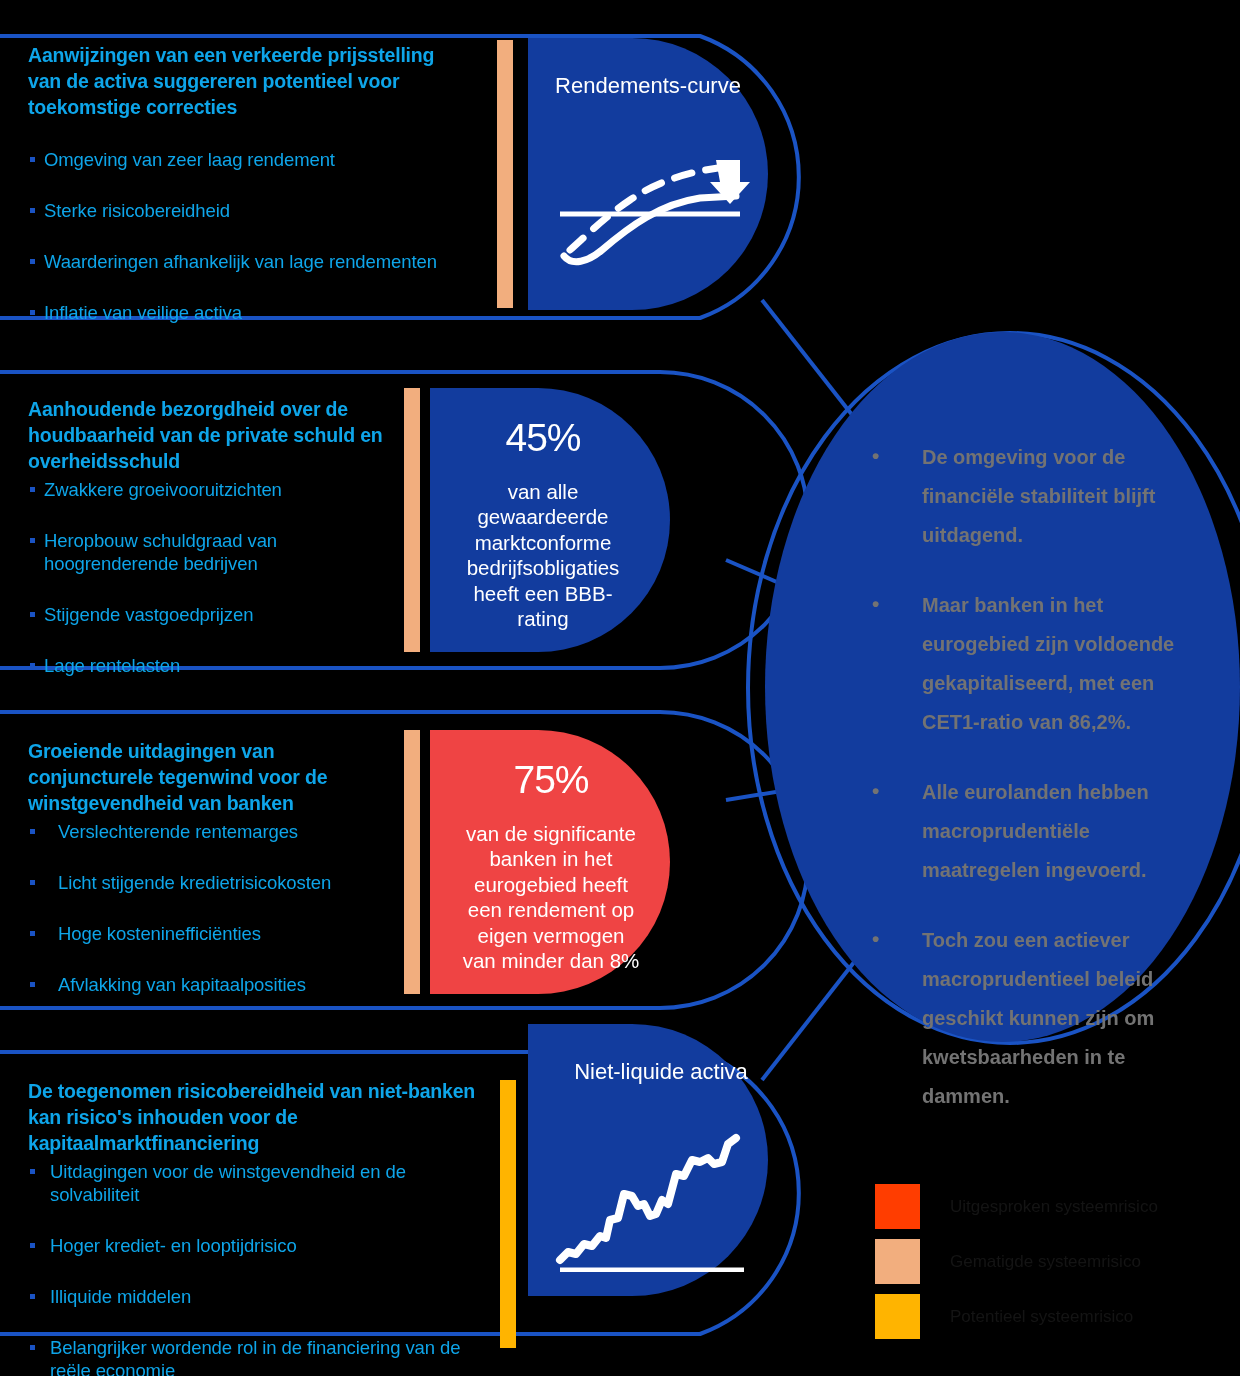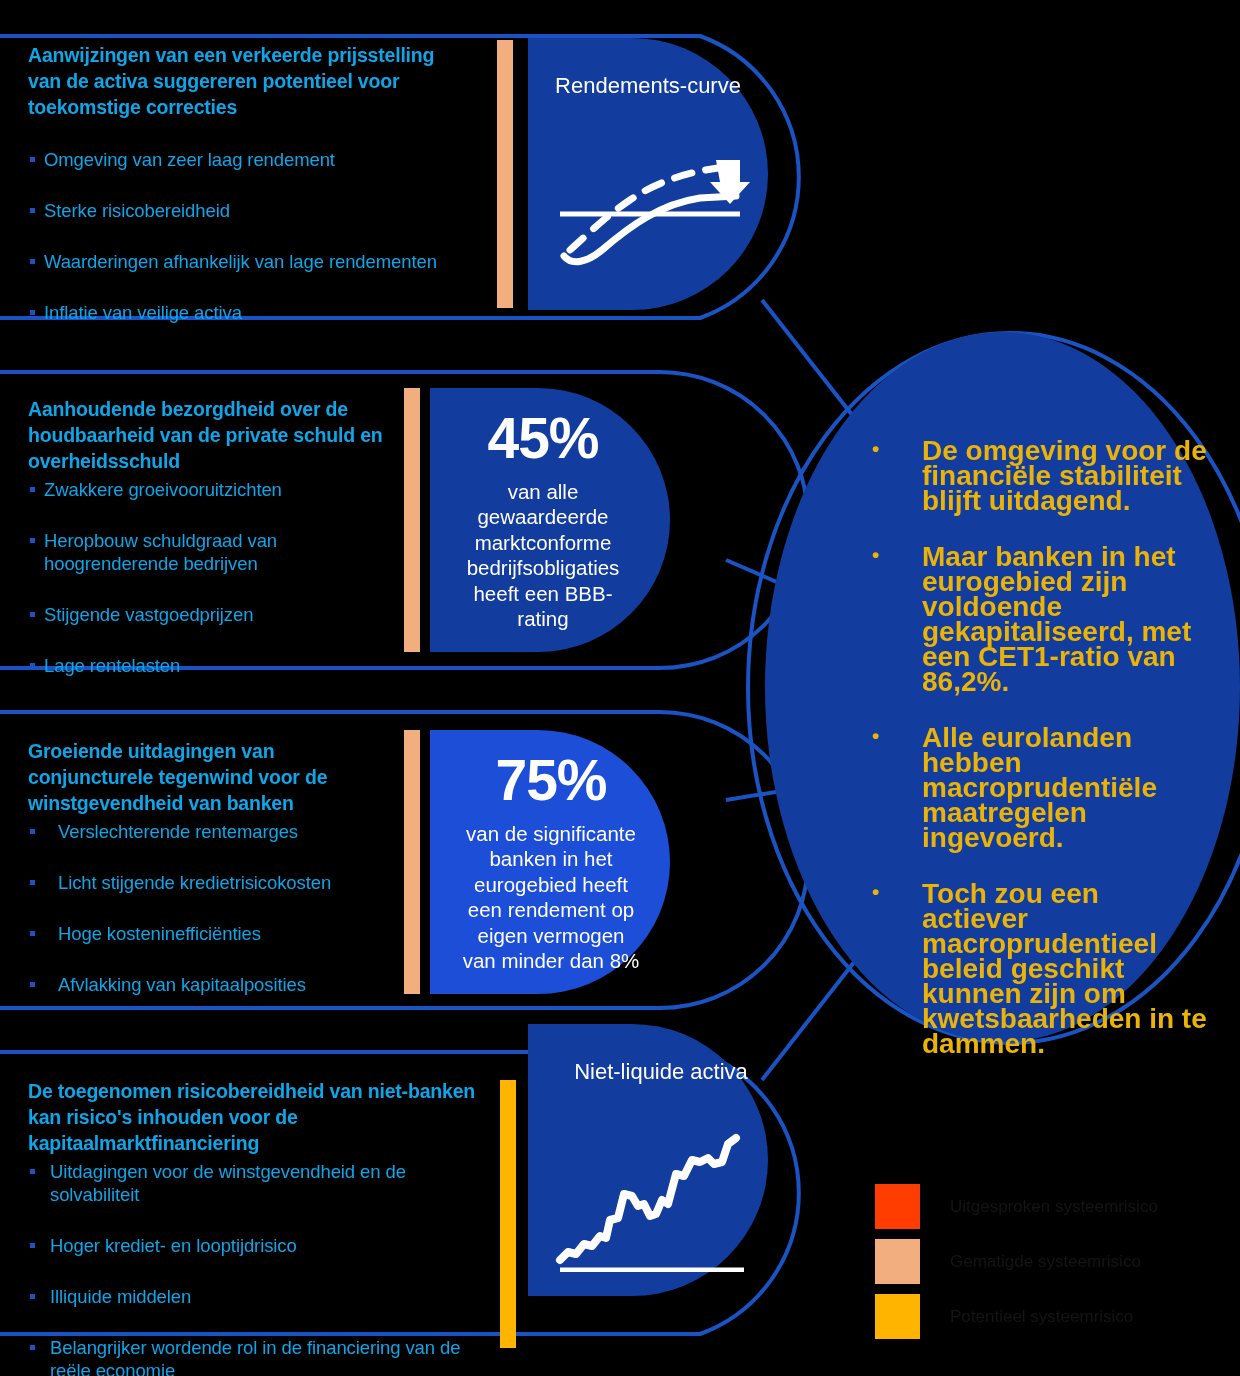--- a/index.html
+++ b/index.html
@@ -11,26 +11,26 @@
   .lt-head{font-size:19.5px;font-weight:700;line-height:26px;letter-spacing:-0.2px;}
   .lt-list{margin:0;padding:0;list-style:none;}
   .lt-list li{font-size:18.5px;font-weight:400;line-height:23px;margin-top:28px;position:relative;padding-left:16px;letter-spacing:-0.1px;}
   .lt-list li:before{content:"";position:absolute;left:2px;top:9px;width:5px;height:5px;background:#1a53c4;}
 
   .accent-bar{position:absolute;width:16px;}
 
   .card{position:absolute;color:#fff;text-align:center;display:flex;flex-direction:column;
         align-items:center;justify-content:center;box-sizing:border-box;}
   .card-title{font-size:22px;font-weight:400;line-height:27px;}
-  .big-num{font-size:57px;font-weight:700;line-height:58px;letter-spacing:-1px;}
+  .big-num{font-size:39px;font-weight:400;line-height:58px;letter-spacing:-1px;}
   .card-sub{font-size:20.5px;font-weight:400;line-height:25.5px;margin-top:12px;}
 
   #right-panel{position:absolute;left:765px;top:332px;width:475px;height:710px;}
   #right-list{position:absolute;left:95px;top:100px;width:330px;margin:0;padding:0;list-style:none;}
-  #right-list li{color:#eab308;font-size:28px;font-weight:700;line-height:25px;
+  #right-list li{color:#737373;font-size:20px;font-weight:700;line-height:39px;
                  margin-bottom:31px;position:relative;padding-left:60px;}
   #right-list li:before{content:"\2022";position:absolute;left:10px;top:-2px;font-size:21px;}
 
   #legend{position:absolute;left:875px;top:1183px;width:330px;}
   .legend-row{display:flex;align-items:center;height:47px;margin-bottom:8px;}
   .legend-sw{width:45px;height:45px;flex:0 0 45px;}
   .legend-label{color:#141414;font-size:17px;margin-left:30px;white-space:nowrap;}
 
   .chart-svg{position:absolute;}
 </style>
@@ -105,21 +105,21 @@
     <ul class="lt-list">
       <li style="margin-top:4px;padding-left:30px;">Verslechterende rentemarges</li>
       <li style="padding-left:30px;">Licht stijgende kredietrisicokosten</li>
       <li style="padding-left:30px;">Hoge kosteninefficiënties</li>
       <li style="padding-left:30px;">Afvlakking van kapitaalposities</li>
     </ul>
   </div>
 
   <div class="accent-bar" style="left:404px;top:730px;height:264px;background:#F2AE7E;"></div>
 
-  <div class="card" style="left:430px;top:730px;width:240px;height:264px;background:#1d4ed8;
+  <div class="card" style="left:430px;top:730px;width:240px;height:264px;background:#ef4444;
               border-radius:0 132px 132px 0;padding:16px 30px 16px 32px;">
     <div class="big-num">75%</div>
     <div class="card-sub">van de significante banken in het eurogebied heeft een rendement op eigen vermogen van minder dan 8%</div>
   </div>
 
   <div class="left-text" style="left:28px;top:1078px;width:450px;">
     <div class="lt-head">De toegenomen risicobereidheid van niet-banken kan risico's inhouden voor de kapitaalmarktfinanciering</div>
     <ul class="lt-list">
       <li style="margin-top:4px;padding-left:22px;">Uitdagingen voor de winstgevendheid en de solvabiliteit</li>
       <li style="padding-left:22px;">Hoger krediet- en looptijdrisico</li>

